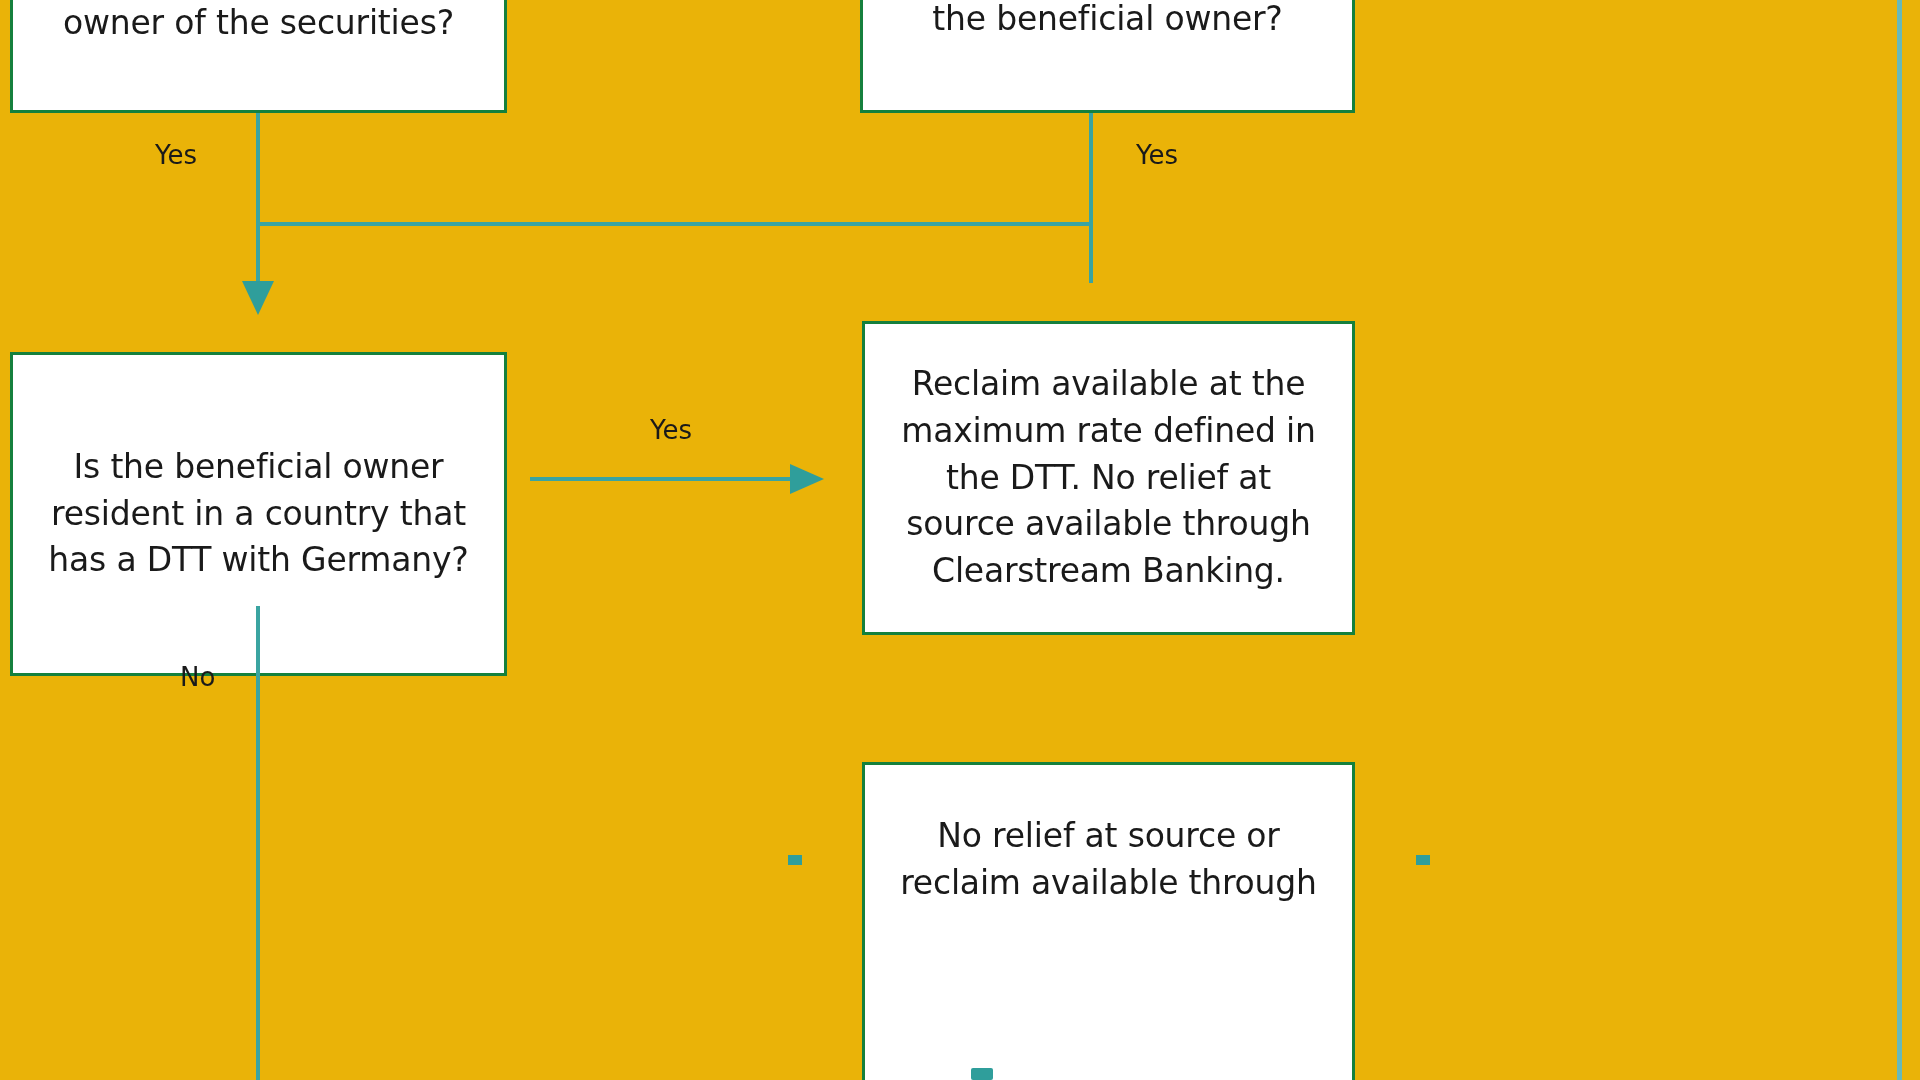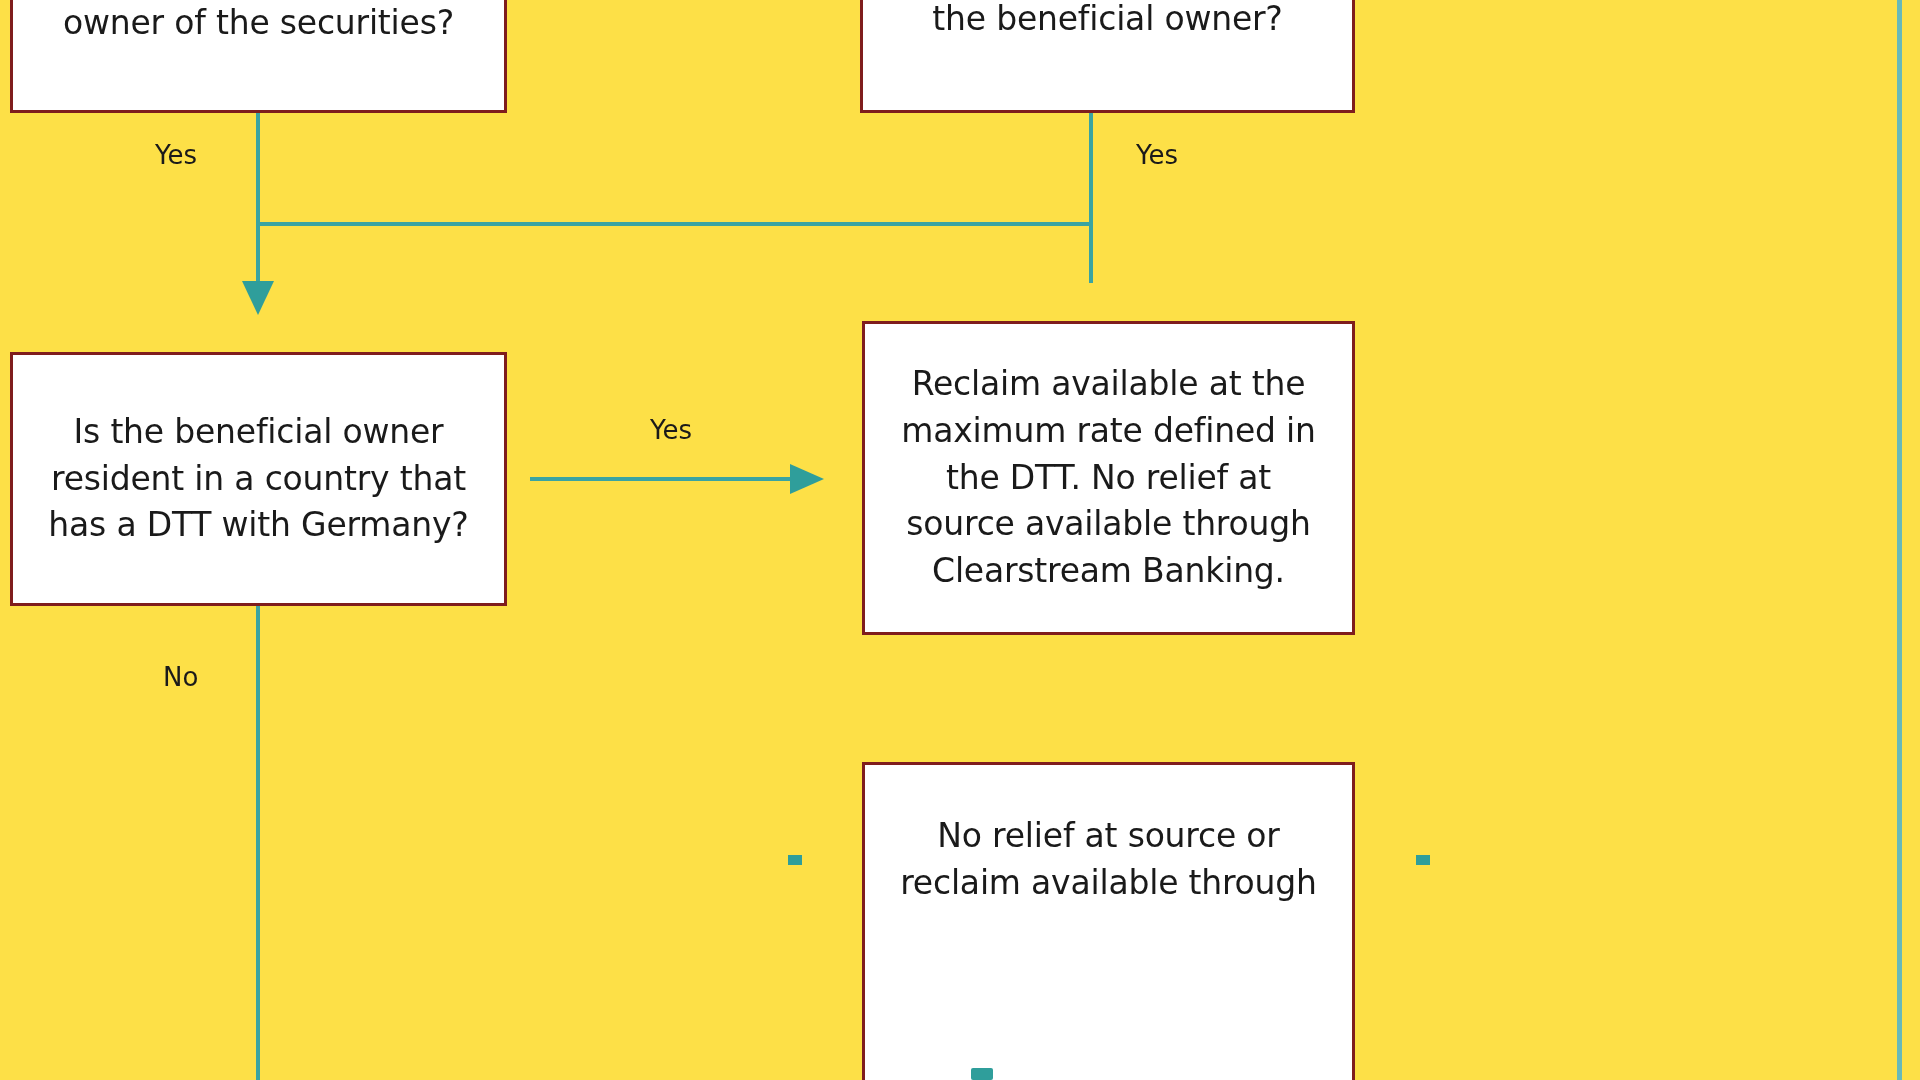--- a/index.html
+++ b/index.html
@@ -11,28 +11,28 @@
   body {
     font-family: "DejaVu Sans", sans-serif;
     width: 1920px;
     height: 1080px;
     overflow: hidden;
   }
   #canvas {
     position: relative;
     width: 1920px;
     height: 1080px;
-    background: #fde047;
+    background: #eab308;
   }
 
   
   .node {
     position: absolute;
     box-sizing: border-box;
-    border: 3px solid #7f1d1d;
+    border: 3px solid #15803d;
     background: #ffffff;
     display: flex;
     align-items: center;
     justify-content: center;
     text-align: center;
     color: #1a1a1a;
     font-size: 33px;
     line-height: 1.42;
     letter-spacing: -0.2px;
     padding: 6px 14px;
@@ -121,21 +121,21 @@
   <div class="vline" style="left:1089px; top:113px; height:170px;"></div>
 
   <div class="edge-label" style="left:1136px; top:140px;">Yes</div>
 
   <div class="hline" style="left:256px; top:222px; width:837px;"></div>
 
   <div class="vline" style="left:256px; top:222px; height:64px;"></div>
 
   <div class="arrow-down" style="left:242px; top:281px;"></div>
 
-  <div class="node" style="left:10px; top:352px; width:497px; height:254px;">
+  <div class="node" style="left:10px; top:352px; width:497px; height:324px;">
     <span class="txt">Is the beneficial owner
 resident in a country that
 has a DTT with Germany?</span>
   </div>
 
   <div class="hline" style="left:530px; top:477px; width:260px;"></div>
 
   <div class="arrow-right" style="left:790px; top:464px;"></div>
 
   <div class="edge-label" style="left:650px; top:415px;">Yes</div>
@@ -143,21 +143,21 @@
   <div class="node" style="left:862px; top:321px; width:493px; height:314px;">
     <span class="txt">Reclaim available at the
 maximum rate defined in
 the DTT. No relief at
 source available through
 Clearstream Banking.</span>
   </div>
 
   <div class="vline" style="left:256px; top:606px; height:474px;"></div>
 
-  <div class="edge-label" style="left:163px; top:662px;">No</div>
+  <div class="edge-label" style="left:180px; top:662px;">No</div>
 
   <div class="node" style="left:862px; top:762px; width:493px; height:360px; align-items:flex-start; padding-top:48px;">
     <span class="txt">No relief at source or
 reclaim available through</span>
   </div>
 
   <div class="stub" style="left:788px; top:855px; width:14px; height:10px;"></div>
 
   <div class="stub" style="left:1416px; top:855px; width:14px; height:10px;"></div>
 

